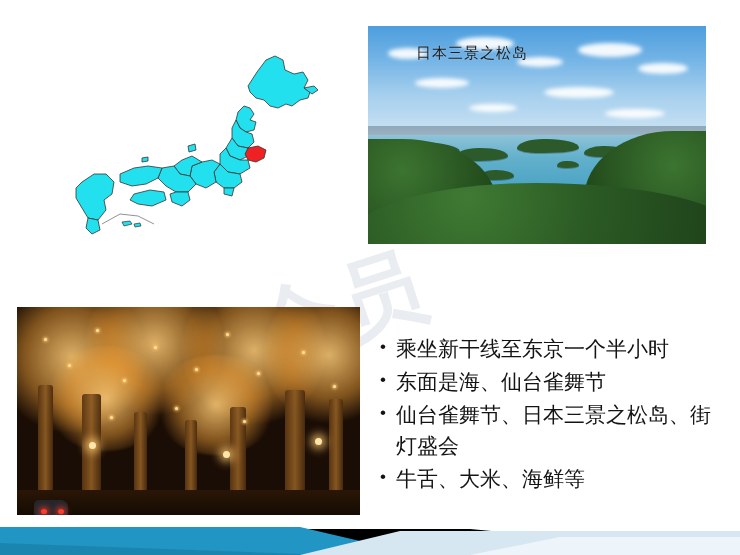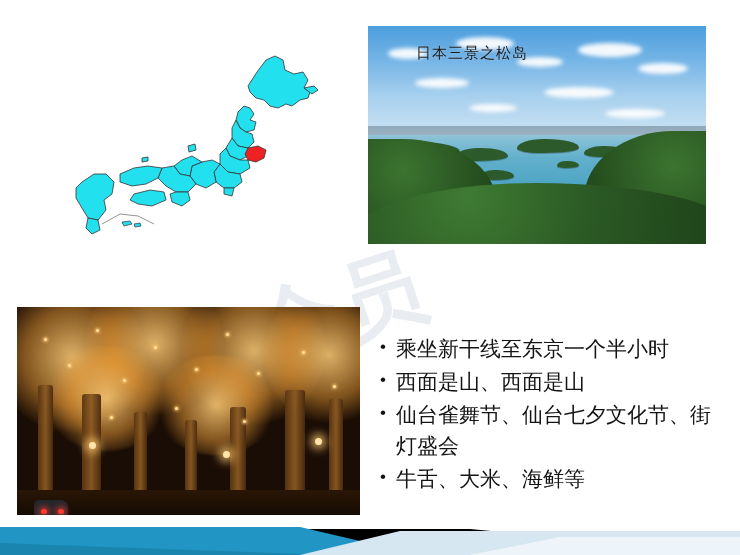--- a/index.html
+++ b/index.html
@@ -256,25 +256,25 @@
   </div>
 
 
   <div class="bullets">
     <div class="bullet-row">
       <span class="bullet-dot">•</span>
       <span class="bullet-text">乘坐新干线至东京一个半小时</span>
     </div>
     <div class="bullet-row">
       <span class="bullet-dot">•</span>
-      <span class="bullet-text">西面是山、西面是山</span>
-    </div>
-    <div class="bullet-row">
-      <span class="bullet-dot">•</span>
-      <span class="bullet-text">仙台雀舞节、仙台七夕文化节、街灯盛会</span>
+      <span class="bullet-text">东面是海、仙台雀舞节</span>
+    </div>
+    <div class="bullet-row">
+      <span class="bullet-dot">•</span>
+      <span class="bullet-text">仙台雀舞节、日本三景之松岛、街灯盛会</span>
     </div>
     <div class="bullet-row">
       <span class="bullet-dot">•</span>
       <span class="bullet-text">牛舌、大米、海鲜等</span>
     </div>
   </div>
 
   <div class="footer">
     <svg viewBox="0 0 740 40" preserveAspectRatio="none" xmlns="http://www.w3.org/2000/svg">
       <rect x="0" y="0" width="740" height="40" fill="#ffffff"></rect>

